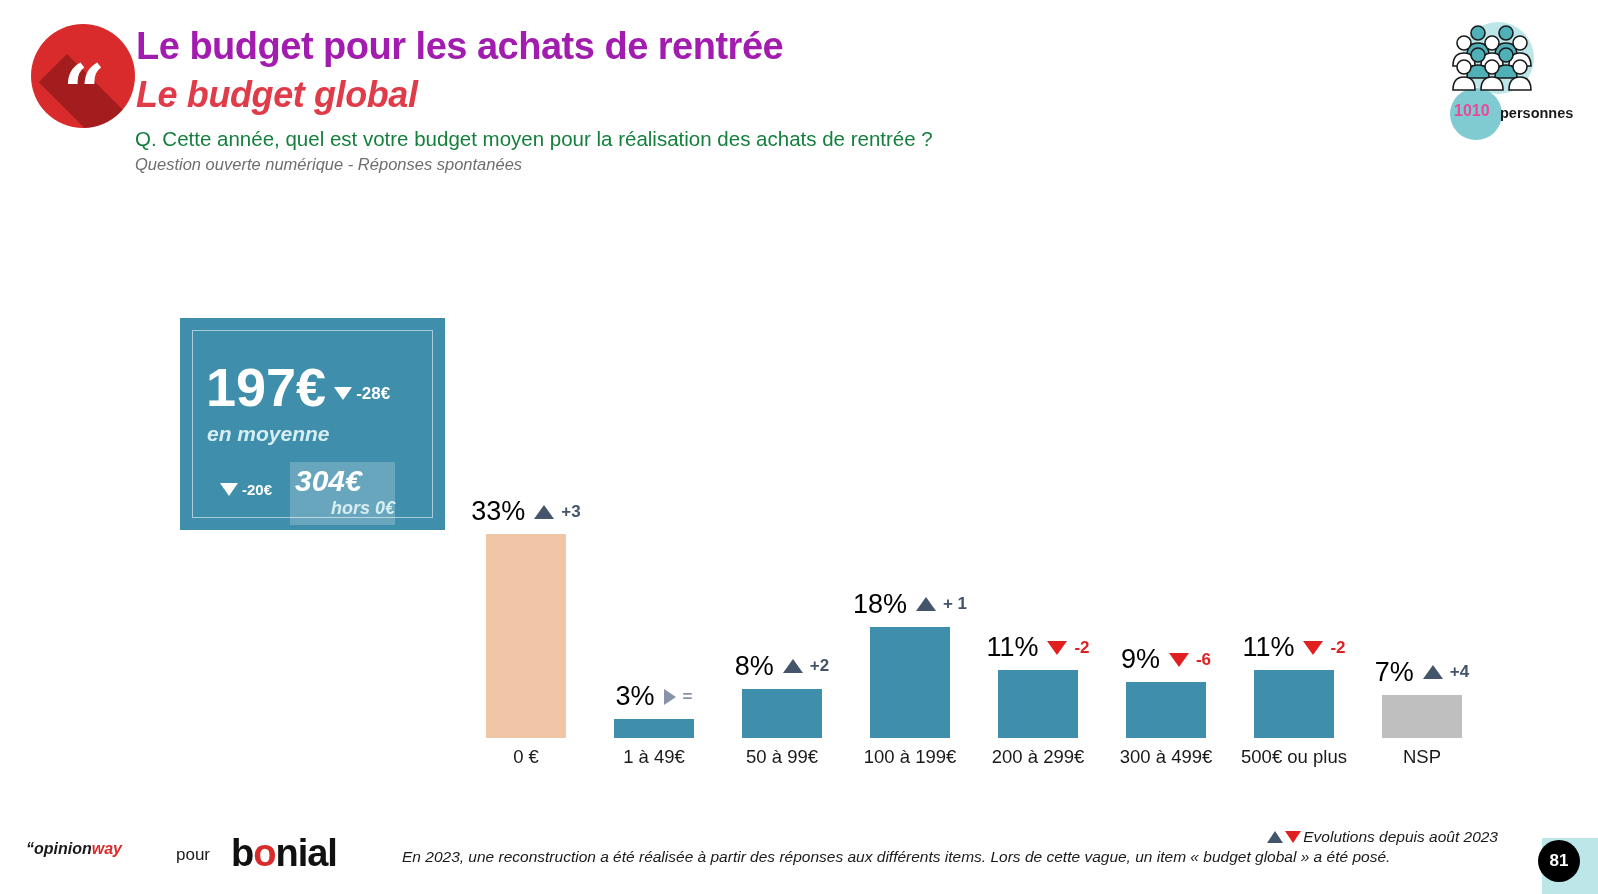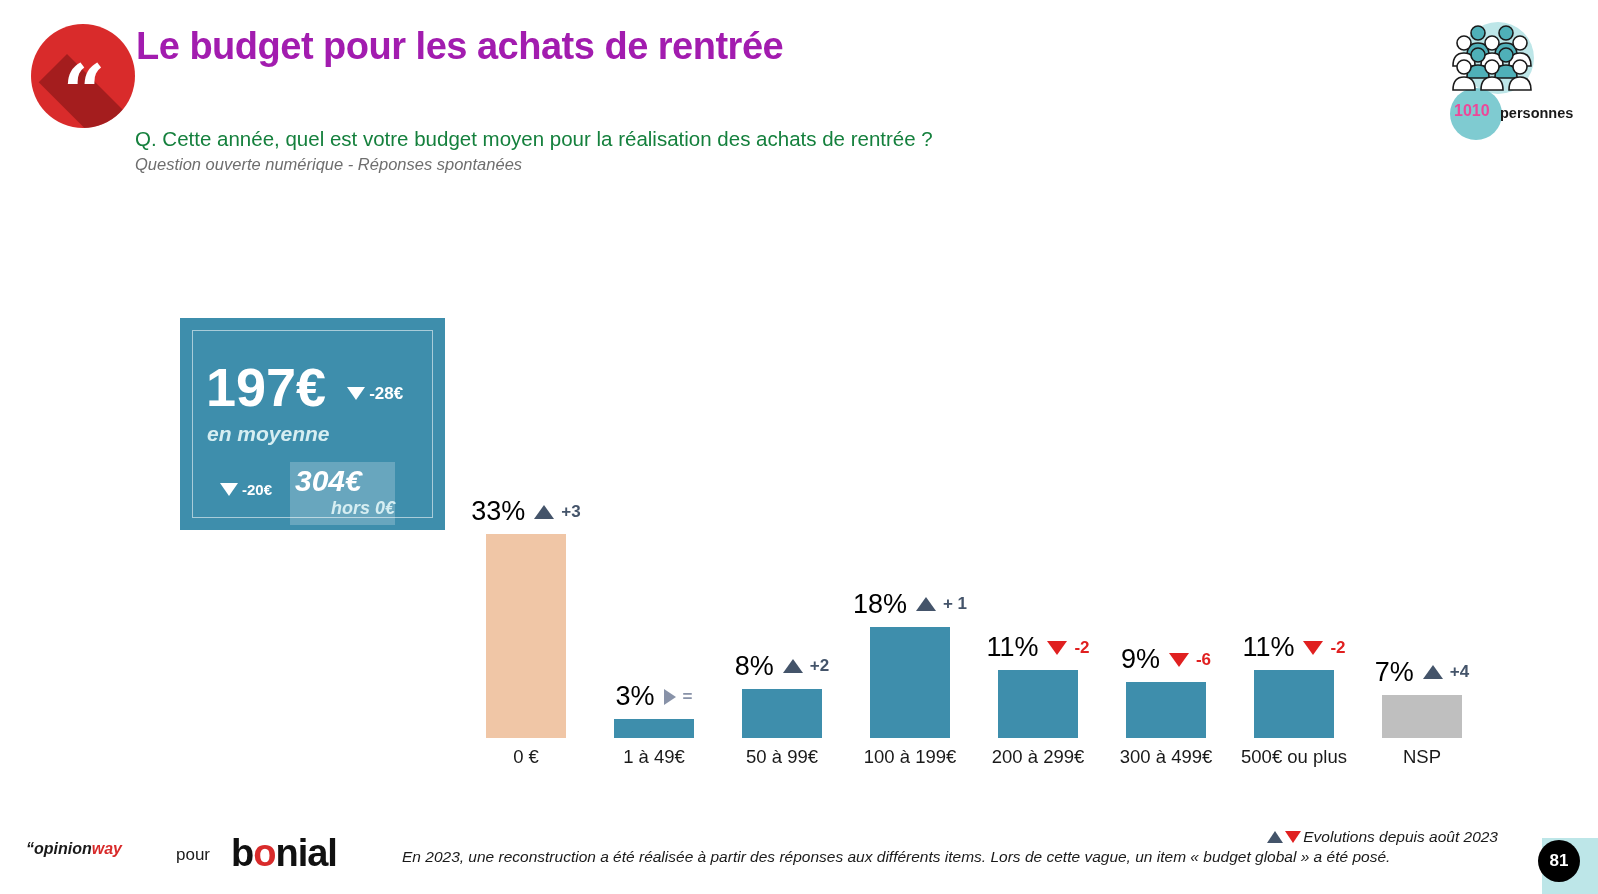--- a/index.html
+++ b/index.html
@@ -79,21 +79,21 @@
     position: absolute; left: 180px; top: 318px;
     width: 265px; height: 212px;
     background: #3E8EAC;
   }
   .avg-box .inner-border {
     position: absolute; left: 12px; top: 12px; right: 12px; bottom: 12px;
     border: 1.5px solid rgba(255,255,255,0.55);
   }
   .avg-main {
     position: absolute; left: 26px; top: 42px;
-    display: flex; align-items: baseline; gap: 21px;
+    display: flex; align-items: baseline; gap: 8px;
   }
   .avg-value { font-size: 54px; font-weight: 700; color: #ffffff; line-height: 1; }
   .avg-evo {
     display: flex; align-items: center; gap: 4px;
     color: #ffffff; font-size: 17px; font-weight: 700;
     position: relative; top: -6px;
   }
   .tri-down-w {
     width: 0; height: 0;
     border-left: 9px solid transparent; border-right: 9px solid transparent;
@@ -192,20 +192,21 @@
 <body>
 
 <div id="slide">
 
   <div class="quote-circle">
     <div class="shadow"></div>
     <div class="glyph">“</div>
   </div>
 
   <div class="title-main">Le budget pour les achats de rentrée</div>
+  <div class="title-sub">Le budget global</div>
   <div class="question">Q. Cette année, quel est votre budget moyen pour la réalisation des achats de rentrée ?</div>
   <div class="question-note">Question ouverte numérique - Réponses spontanées</div>
 
   <div class="sample">
     <div class="blob-top"></div>
     <div class="blob-bot"></div>
     <svg width="110" height="80" viewBox="0 0 110 80">
       <g stroke="#1a1a1a" stroke-width="1.6">
         <g fill="#4FB0B8">
           <circle cx="38" cy="9" r="7"></circle>

